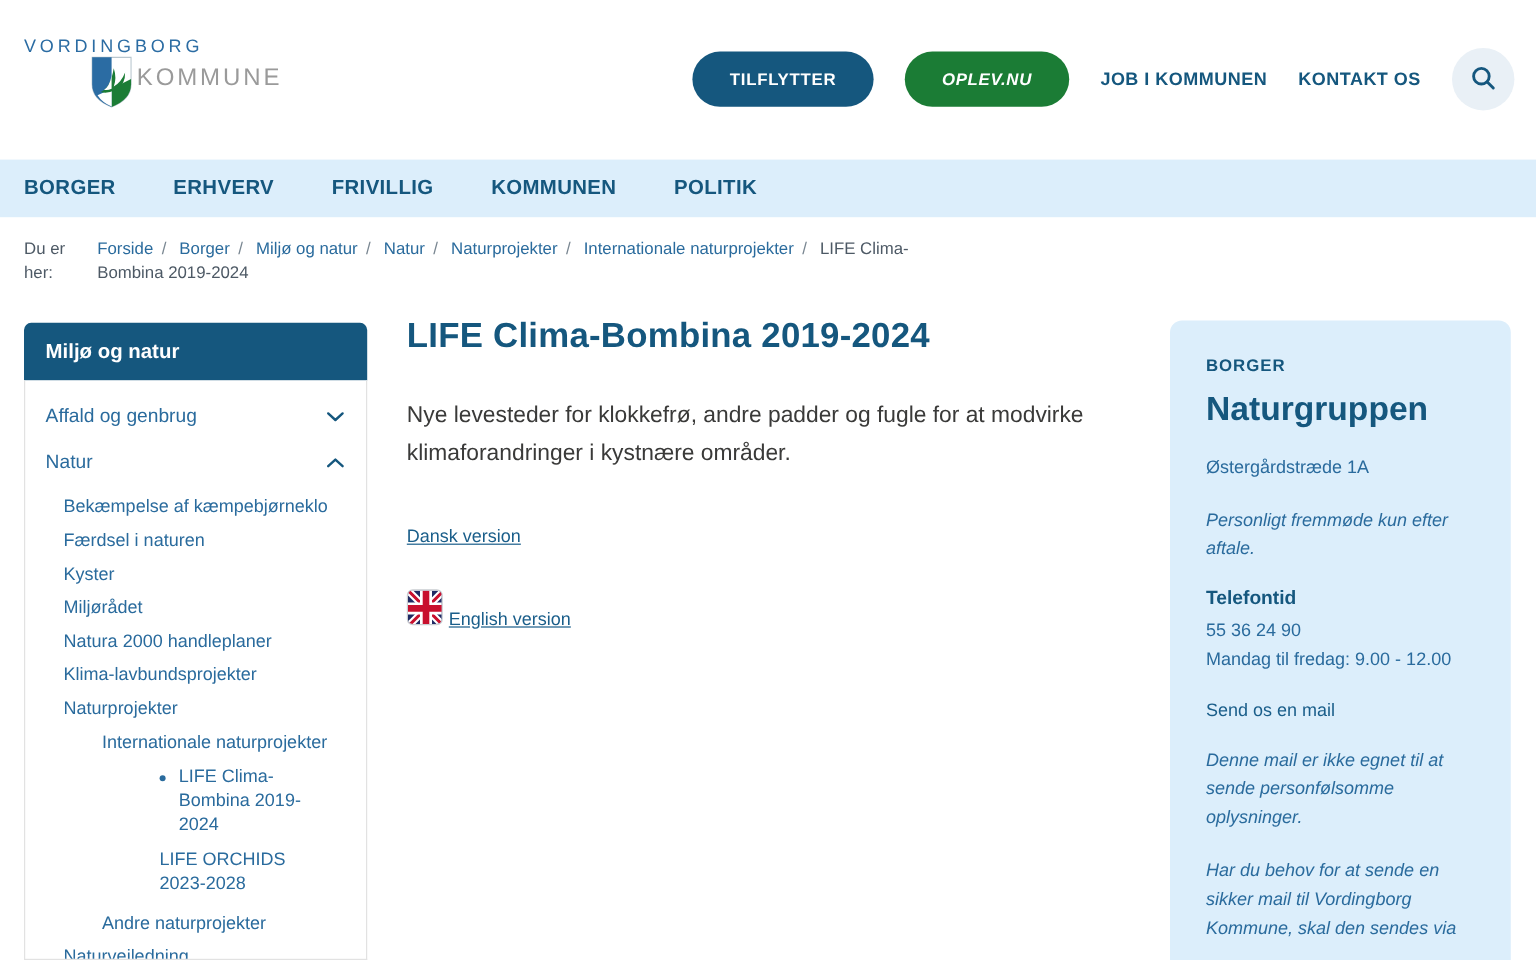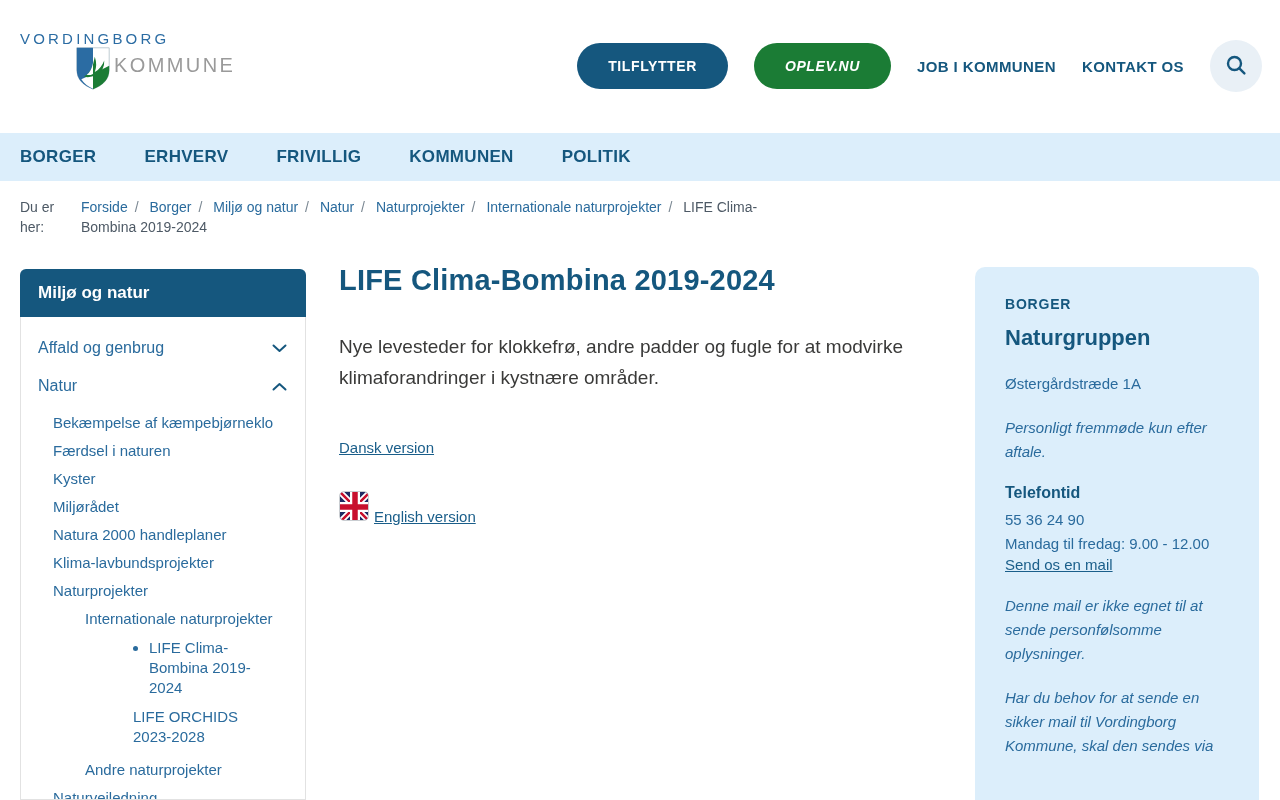--- a/index.html
+++ b/index.html
@@ -74,26 +74,26 @@
   .intro{margin:34px 0 0 0;font-size:19px;line-height:31px;color:var(--bodytext);max-width:580px;}
   .dansk{display:inline-block;margin-top:46px;font-size:15px;color:var(--linkdark);text-decoration:underline;cursor:pointer;}
   .lang-row{margin-top:34px;display:flex;align-items:flex-end;gap:5px;}
   .flag{width:30px;height:30px;border-radius:5px;overflow:hidden;border:1px solid #C9CDD1;display:block;flex-shrink:0;}
   .english{font-size:15px;color:var(--linkdark);text-decoration:underline;cursor:pointer;margin-bottom:-4px;}
 
   
   .contact{position:absolute;left:975px;top:267px;width:284px;height:620px;background:var(--lightblue);
            border-radius:10px;padding:29px 30px;}
   .c-heading{font-size:14px;font-weight:bold;letter-spacing:.8px;color:var(--primary);}
-  .c-name{margin:13px 0 0 0;font-size:22px;font-weight:bold;color:var(--primary);}
+  .c-name{margin:13px 0 0 0;font-size:28px;font-weight:bold;color:var(--primary);}
   .c-addr{margin-top:21px;font-style:normal;font-size:15px;line-height:24px;color:var(--link);}
   .c-note{margin:20px 0 0 0;font-style:italic;font-size:15px;line-height:24px;color:var(--link);}
   .c-tel-h{margin:20px 0 0 0;font-size:16px;font-weight:bold;color:var(--primary);}
   .c-tel{margin:6px 0 0 0;font-size:15px;line-height:24px;color:var(--link);}
-  .c-mail{display:inline-block;font-size:15px;color:var(--linkdark);text-decoration:underline;cursor:pointer;}
+  .c-mail{display:inline-block;margin-top:22px;font-size:15px;color:var(--linkdark);cursor:pointer;}
   .c-note b{font-weight:normal;}
 </style>
 </head>
 <body>
 
 <div class="page">
 
   <header class="site-header">
     <a class="logo">
       <span class="logo-line1">VORDINGBORG</span>

